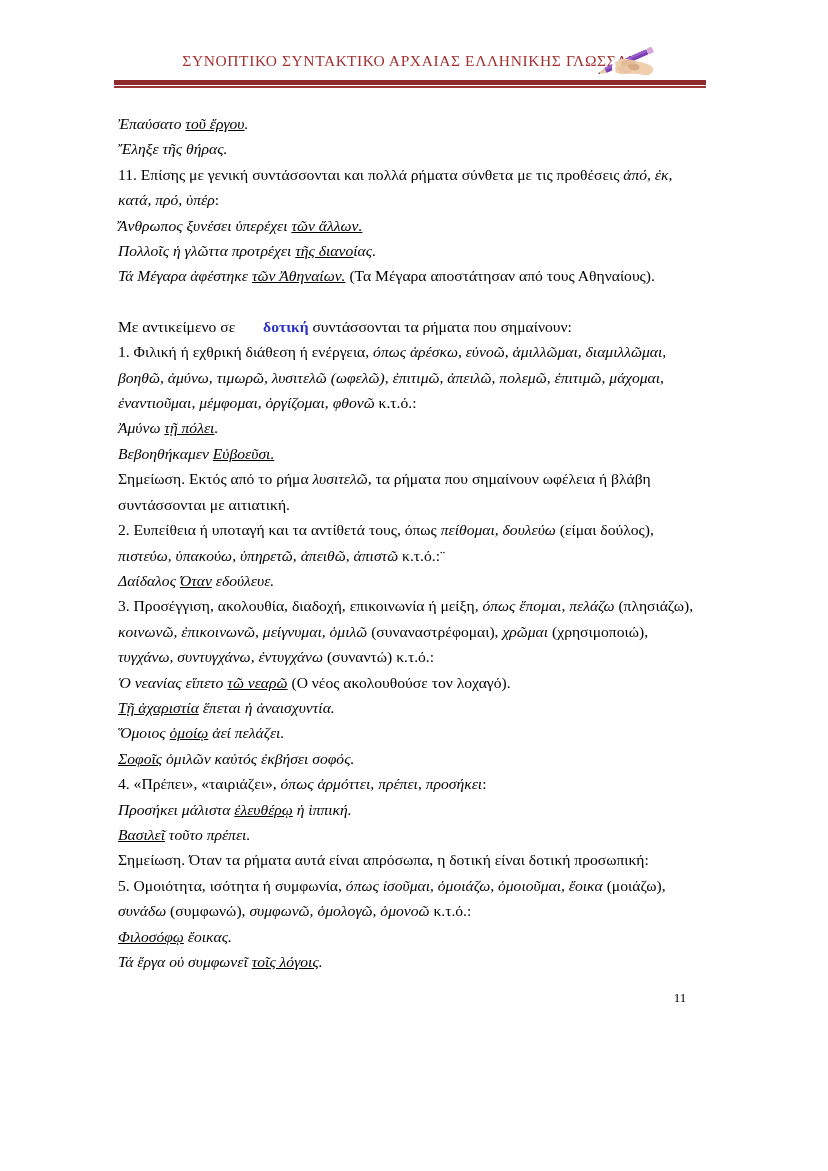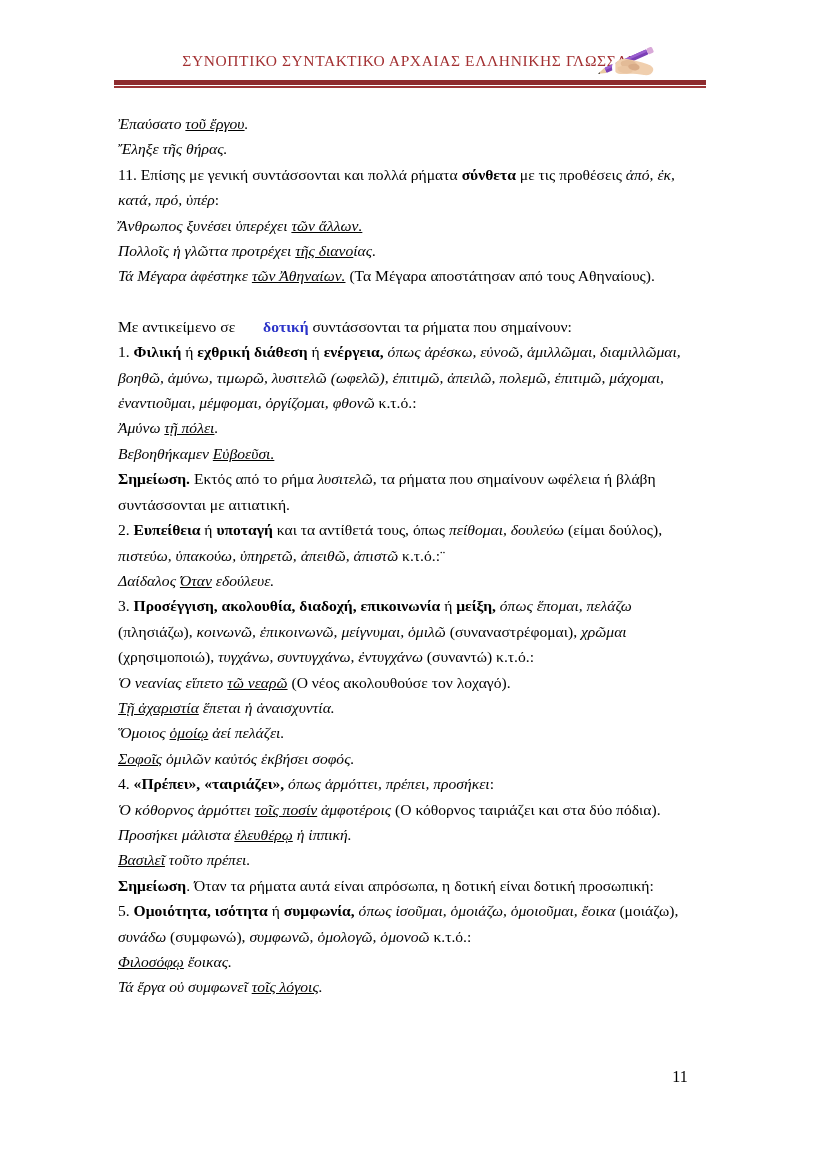--- a/index.html
+++ b/index.html
@@ -80,32 +80,32 @@
     line-height: 25.4px;
   }
   .para {
     margin: 0;
     text-indent: 0;
   }
   .spacer {
     height: 25px;
   }
   .it { font-style: italic; }
-  .bd { font-weight: bold; text-align: center; }
+  .bd { font-weight: normal; text-align: center; }
   .ul { text-decoration: underline; }
   .blue { color: #2b33c8; font-weight: bold; margin-left: 24px; }
 
   
   .page-number {
     position: absolute;
     left: 660px;
-    top: 1068px;
+    top: 990px;
     width: 40px;
     text-align: center;
-    font-size: 16px;
+    font-size: 13px;
     color: #000000;
   }
 </style>
 </head>
 <body>
 
 <div class="page">
 
   <div class="header">
     <div class="header-title">ΣΥΝΟΠΤΙΚΟ ΣΥΝΤΑΚΤΙΚΟ ΑΡΧΑΙΑΣ ΕΛΛΗΝΙΚΗΣ ΓΛΩΣΣΑΣ</div>
@@ -158,21 +158,20 @@
       <p class="para"><span class="it">Βεβοηθήκαμεν </span><span class="it ul">Εὐβοεῦσι.</span></p>
       <p class="para"><span class="bd">Σημείωση.</span><span> Εκτός από το ρήμα </span><span class="it">λυσιτελῶ</span><span>, τα ρήματα που σημαίνουν ωφέλεια ή βλάβη συντάσσονται με αιτιατική.</span></p>
       <p class="para"><span>2. </span><span class="bd">Ευπείθεια</span><span> ή </span><span class="bd">υποταγή</span><span> και τα αντίθετά τους, όπως </span><span class="it">πείθομαι, δουλεύω</span><span> (είμαι δούλος), </span><span class="it">πιστεύω, ὑπακούω, ὑπηρετῶ, ἀπειθῶ, ἀπιστῶ</span><span> κ.τ.ό.:¨</span></p>
       <p class="para"><span class="it">Δαίδαλος </span><span class="it ul">Όταν</span><span class="it"> εδούλευε.</span></p>
       <p class="para"><span>3. </span><span class="bd">Προσέγγιση, ακολουθία, διαδοχή, επικοινωνία</span><span> ή </span><span class="bd">μείξη,</span><span class="it"> όπως ἕπομαι, πελάζω</span><span> (πλησιάζω), </span><span class="it">κοινωνῶ, ἐπικοινωνῶ, μείγνυμαι, ὁμιλῶ</span><span> (συναναστρέφομαι), </span><span class="it">χρῶμαι</span><span> (χρησιμοποιώ), </span><span class="it">τυγχάνω, συντυγχάνω, ἐντυγχάνω</span><span> (συναντώ) κ.τ.ό.:</span></p>
       <p class="para"><span class="it">Ὁ νεανίας εἵπετο </span><span class="it ul">τῶ νεαρῶ</span><span> (Ο νέος ακολουθούσε τον λοχαγό).</span></p>
       <p class="para"><span class="it ul">Τῇ ἀχαριστία</span><span class="it"> ἕπεται ἡ ἀναισχυντία.</span></p>
       <p class="para"><span class="it">Ὅμοιος </span><span class="it ul">ὁμοίῳ</span><span class="it"> ἀεί πελάζει.</span></p>
       <p class="para"><span class="it ul">Σοφοῖς</span><span class="it"> ὁμιλῶν καὐτός ἐκβήσει σοφός.</span></p>
       <p class="para"><span>4. </span><span class="bd">«Πρέπει», «ταιριάζει»,</span><span class="it"> όπως ἁρμόττει, πρέπει, προσήκει</span><span>:</span></p>
-      <p class="para"><span class="it">Ὁ κόθορνος ἁρμόττει </span><span class="it ul">τοῖς ποσίν</span><span class="it"> ἀμφοτέροις</span><span> (Ο κόθορνος ταιριάζει και στα δύο πόδια).</span></p>
       <p class="para"><span class="it">Προσήκει μάλιστα </span><span class="it ul">ἐλευθέρῳ</span><span class="it"> ἡ ἱππική.</span></p>
       <p class="para"><span class="it ul">Βασιλεῖ</span><span class="it"> τοῦτο πρέπει.</span></p>
       <p class="para"><span class="bd">Σημείωση</span><span>. Όταν τα ρήματα αυτά είναι απρόσωπα, η δοτική είναι δοτική προσωπική:</span></p>
       <p class="para"><span>5. </span><span class="bd">Ομοιότητα, ισότητα</span><span> ή </span><span class="bd">συμφωνία,</span><span class="it"> όπως ἰσοῦμαι, ὁμοιάζω, ὁμοιοῦμαι, ἔοικα</span><span> (μοιάζω), </span><span class="it">συνάδω</span><span> (συμφωνώ), </span><span class="it">συμφωνῶ, ὁμολογῶ, ὁμονοῶ</span><span> κ.τ.ό.:</span></p>
       <p class="para"><span class="it ul">Φιλοσόφῳ</span><span class="it"> ἔοικας.</span></p>
       <p class="para"><span class="it">Τά ἔργα οὐ συμφωνεῖ </span><span class="it ul">τοῖς λόγοις</span><span class="it">.</span></p>
     </div>
 
   <div class="page-number">11</div>
 

